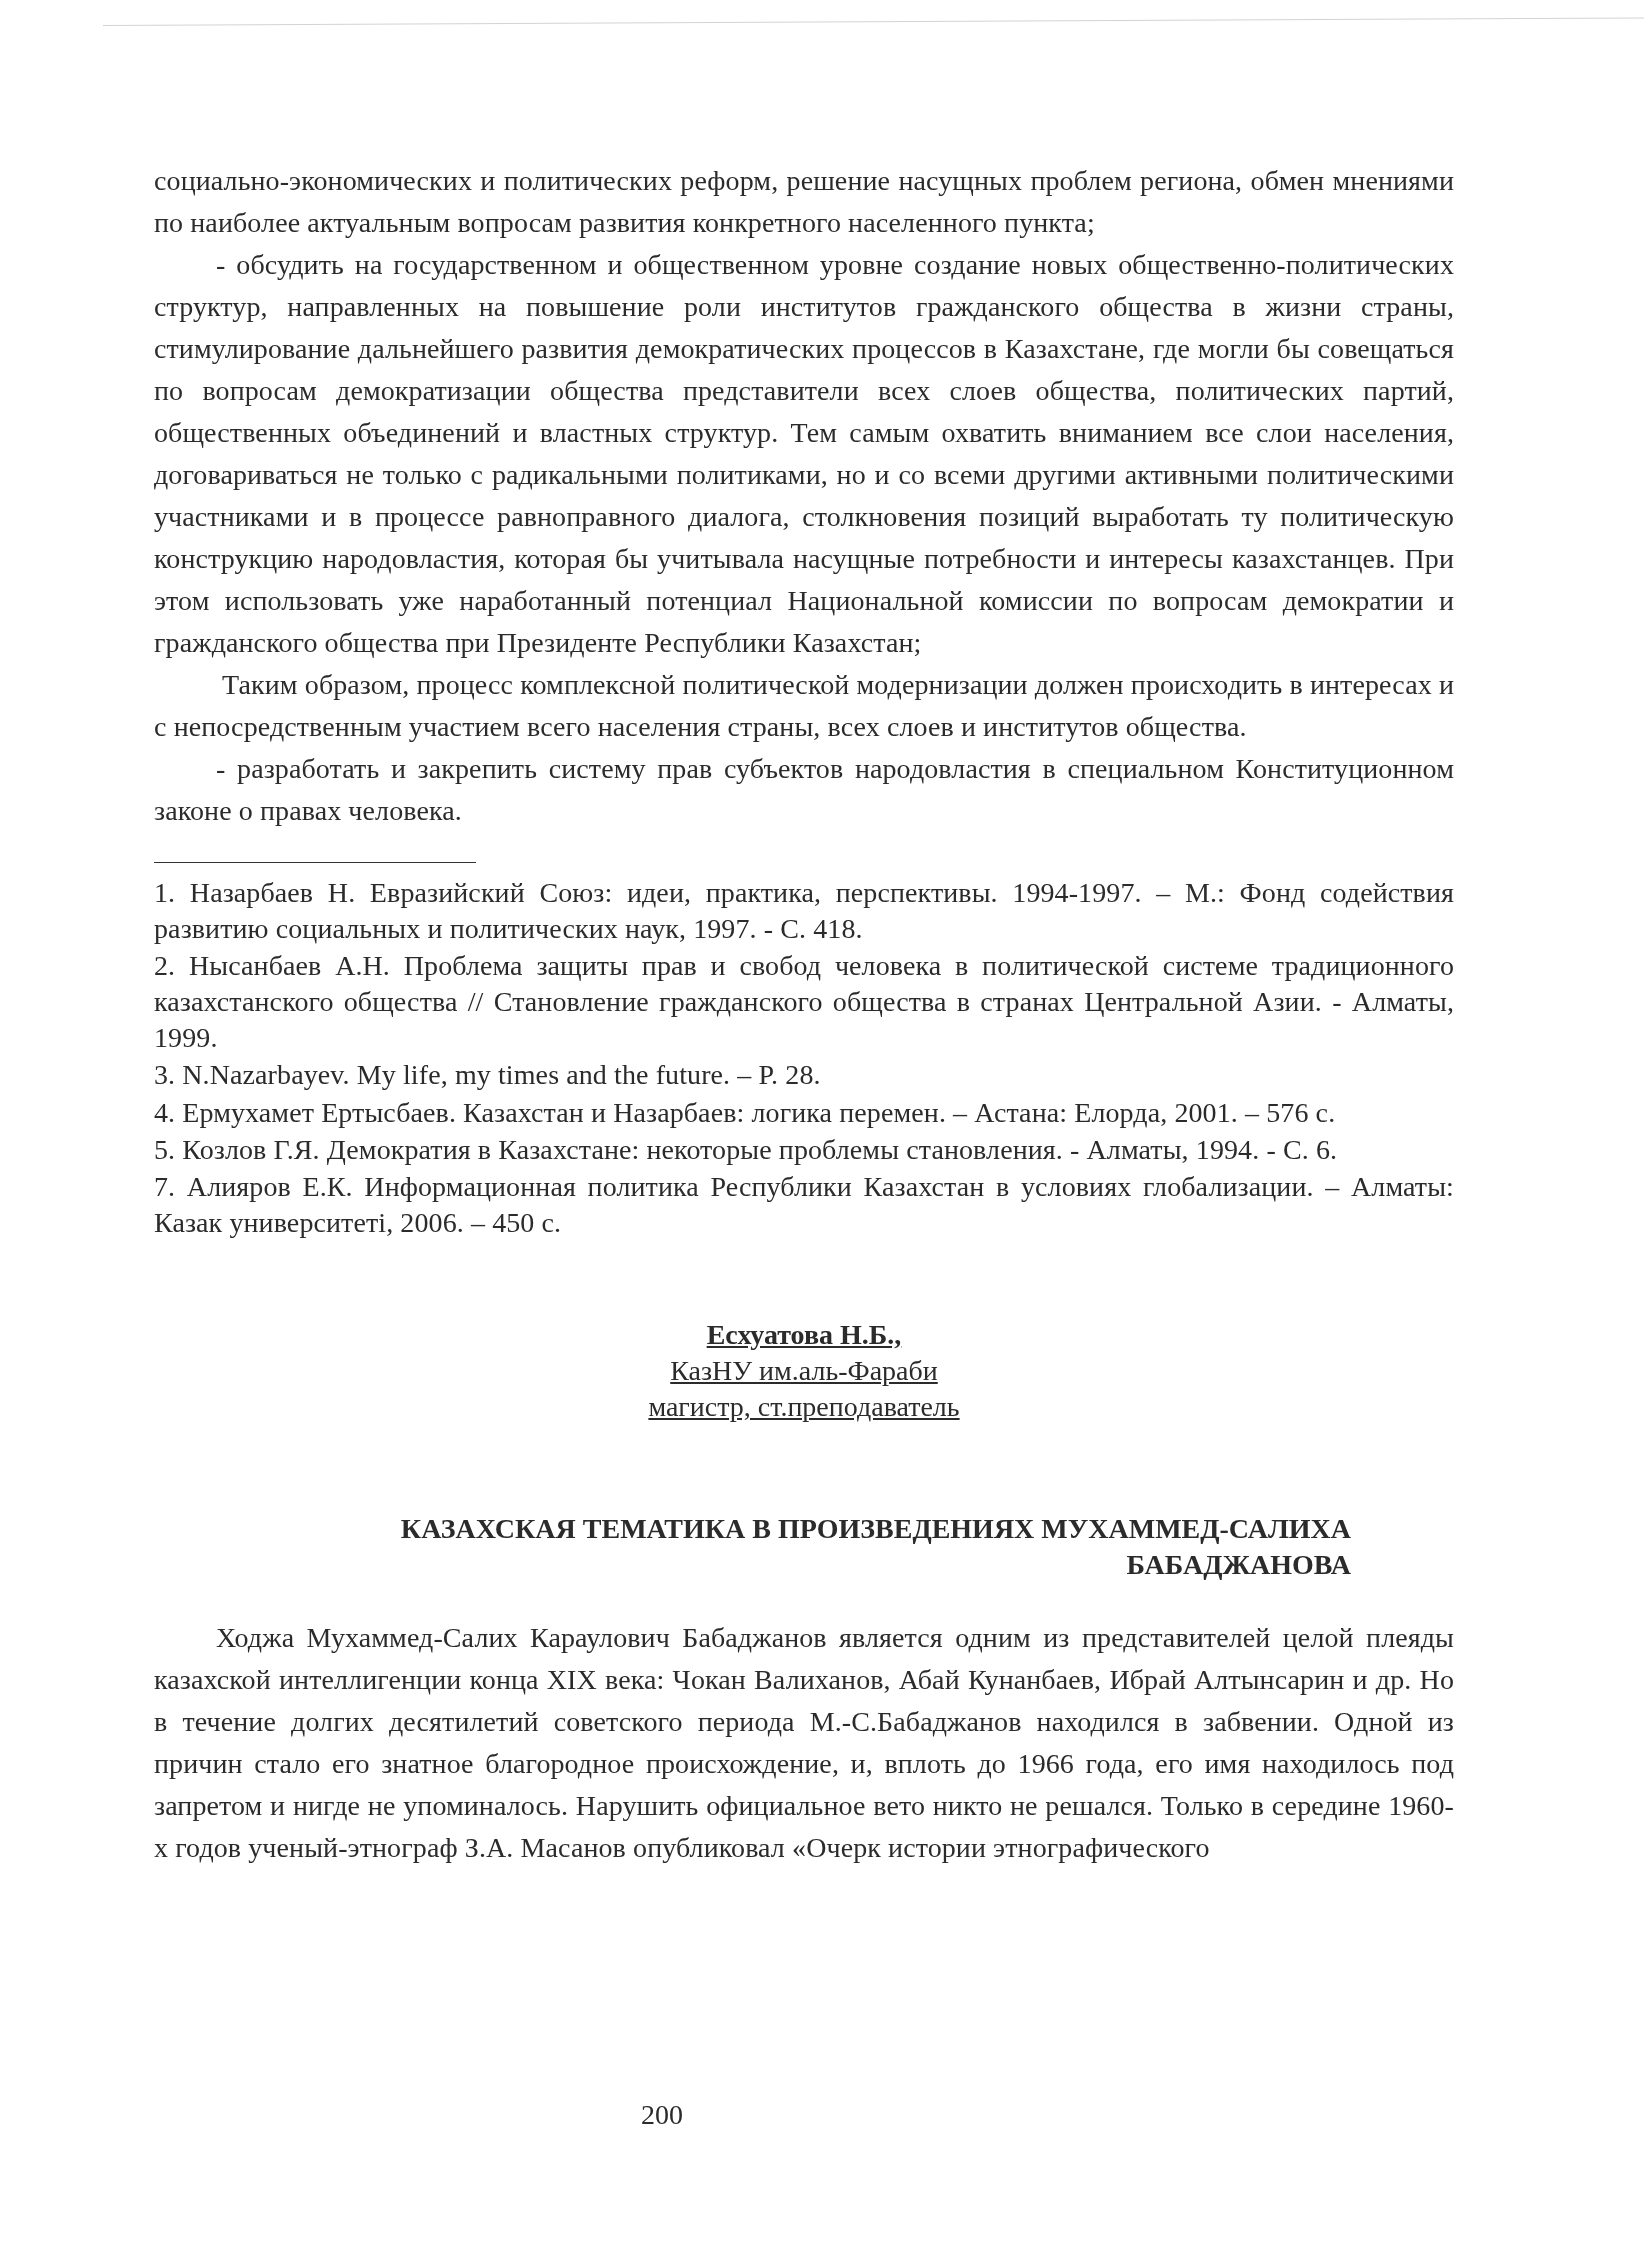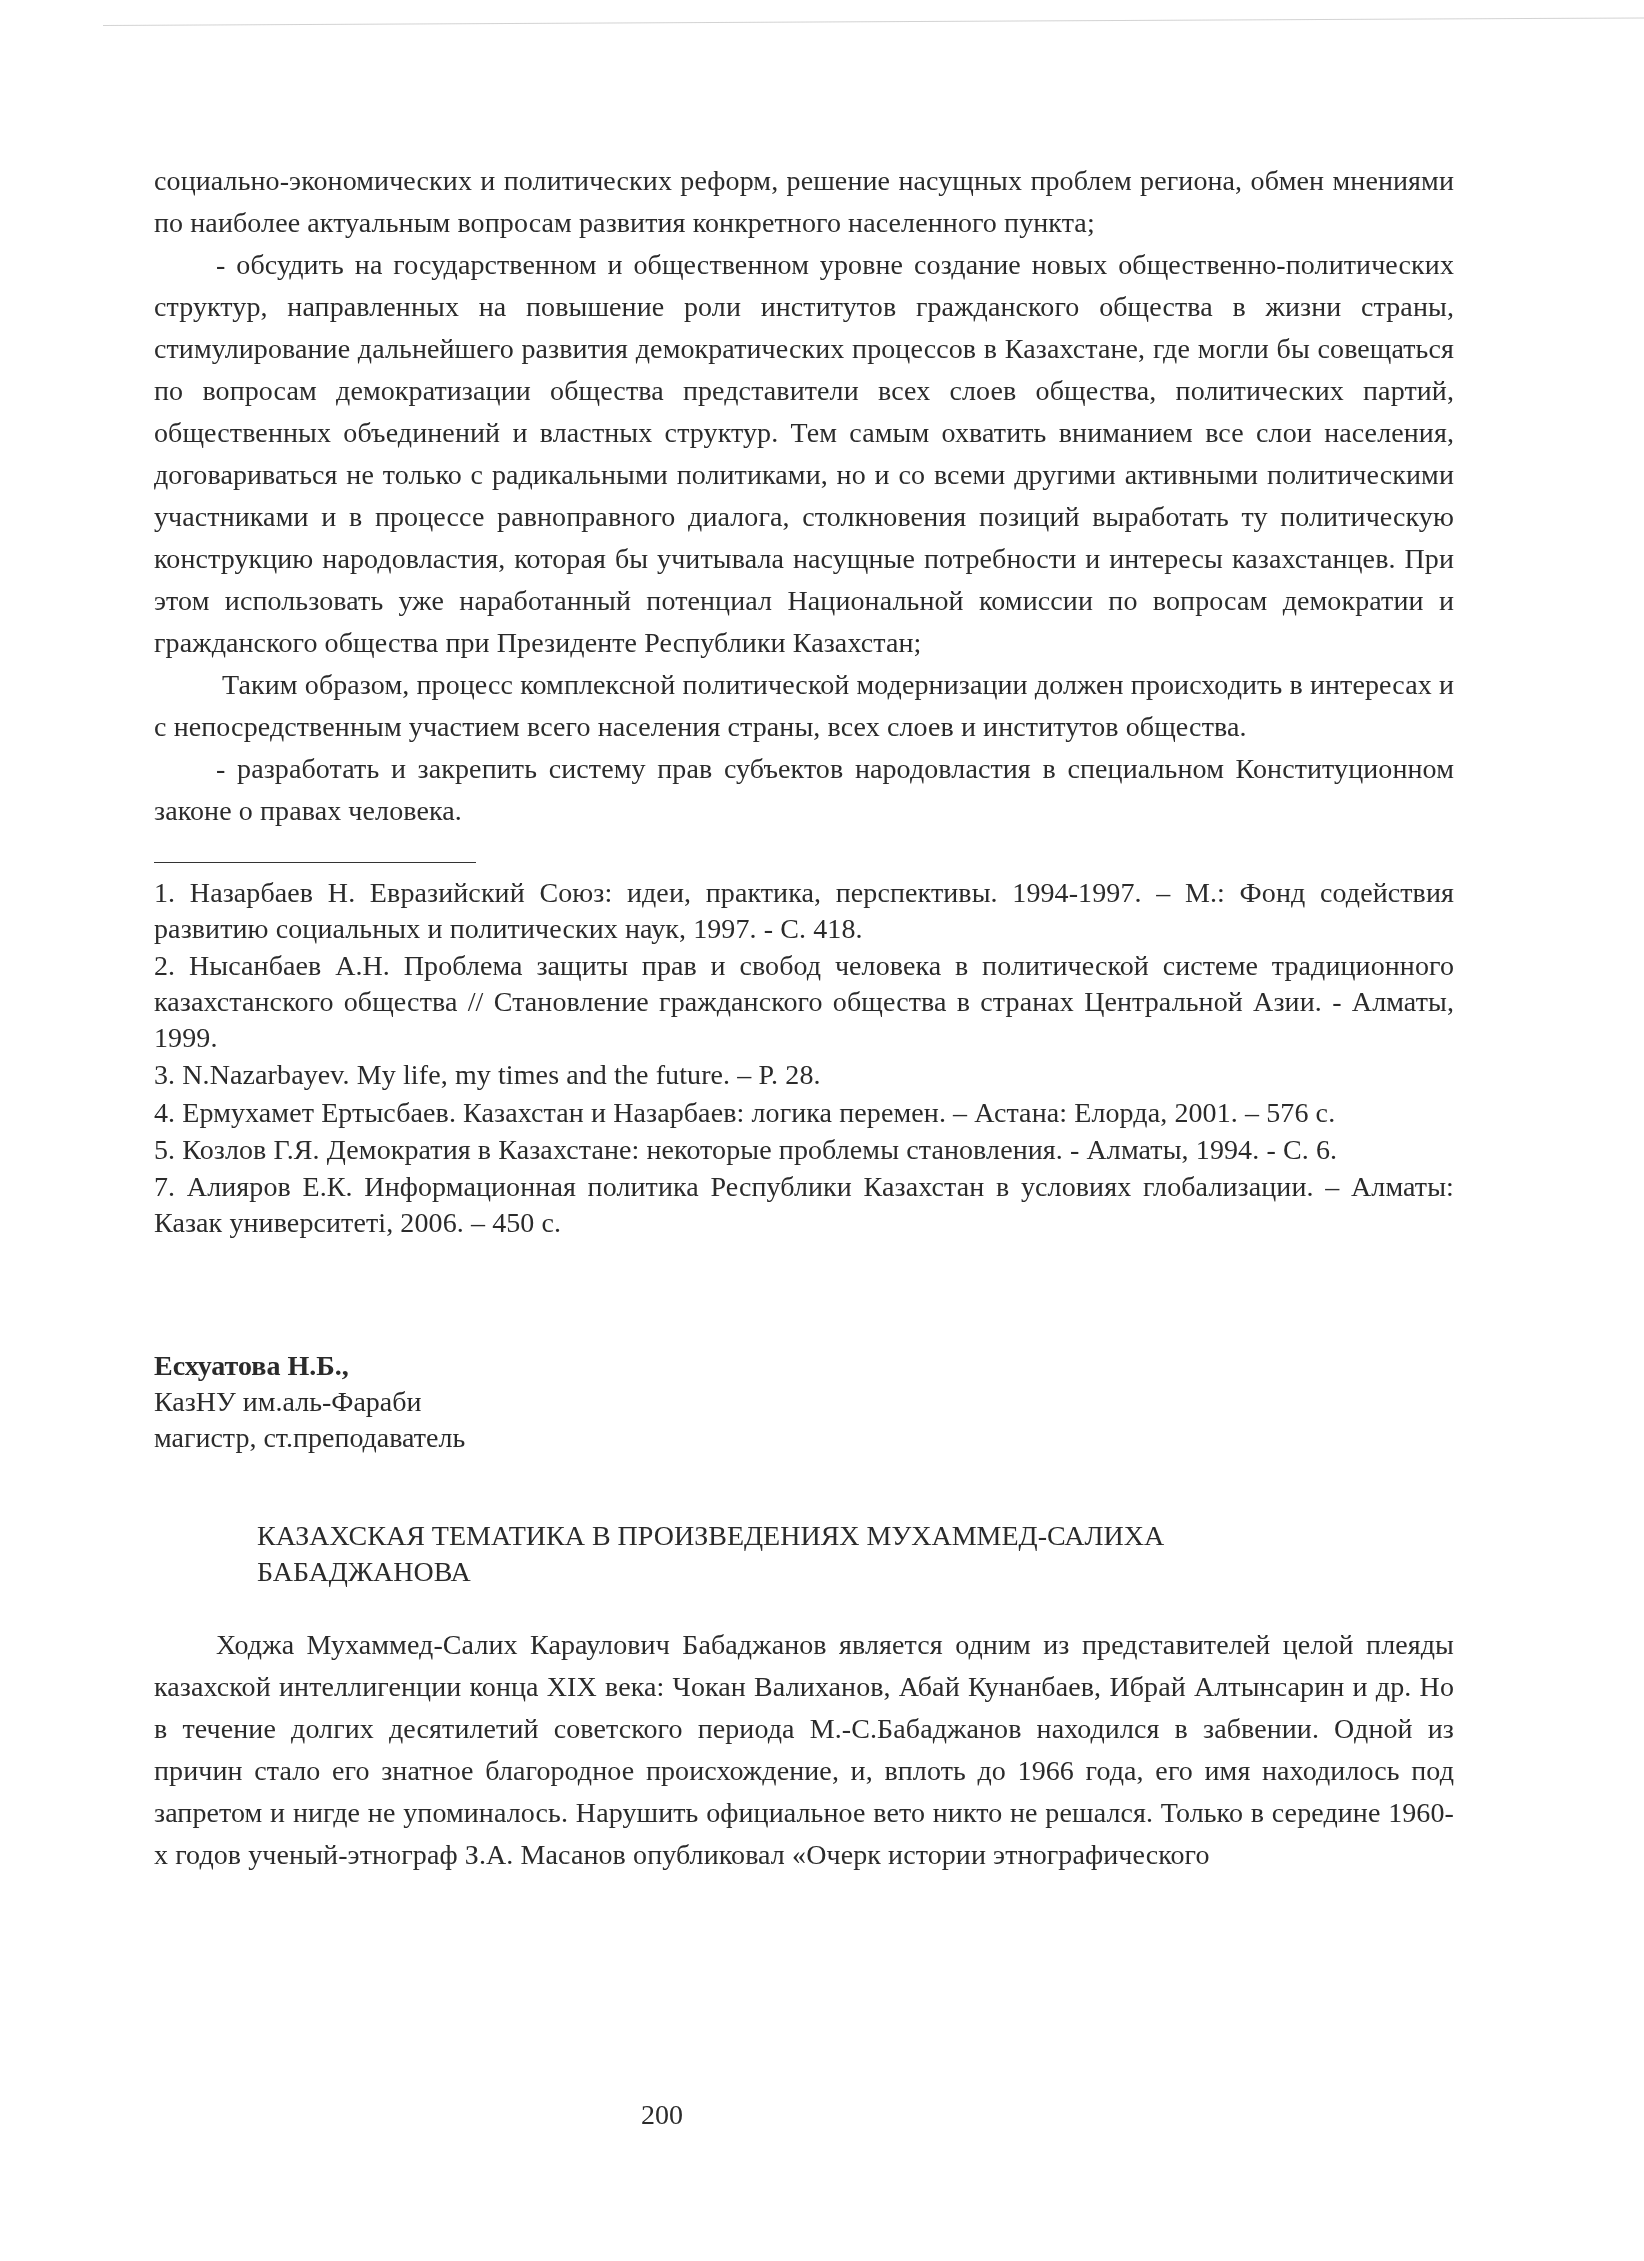--- a/index.html
+++ b/index.html
@@ -45,30 +45,31 @@
       width: 322px;
       height: 1.3px;
       background: #333;
       margin: 30px 0 11.6px 0;
     }
     .refs .p {
       line-height: 36px;
       margin-bottom: 1.3px;
     }
     .author-block {
-      margin-top: 107px;
-      text-align: left;
+      margin-top: 76px;
+      text-align: center;
       font-size: 28px;
       line-height: 36px;
+      text-decoration: underline;
     }
     .author-name { font-weight: bold; }
     .article-title {
-      margin-top: 62px;
-      text-align: left;
-      font-weight: normal;
+      margin-top: 86px;
+      text-align: right;
+      font-weight: bold;
       font-size: 28px;
       line-height: 36px;
       padding: 0 103px;
     }
     .article-body { margin-top: 34px; }
     .page-number {
       position: absolute;
       left: 0;
       width: 1324px;
       top: 2099px;

